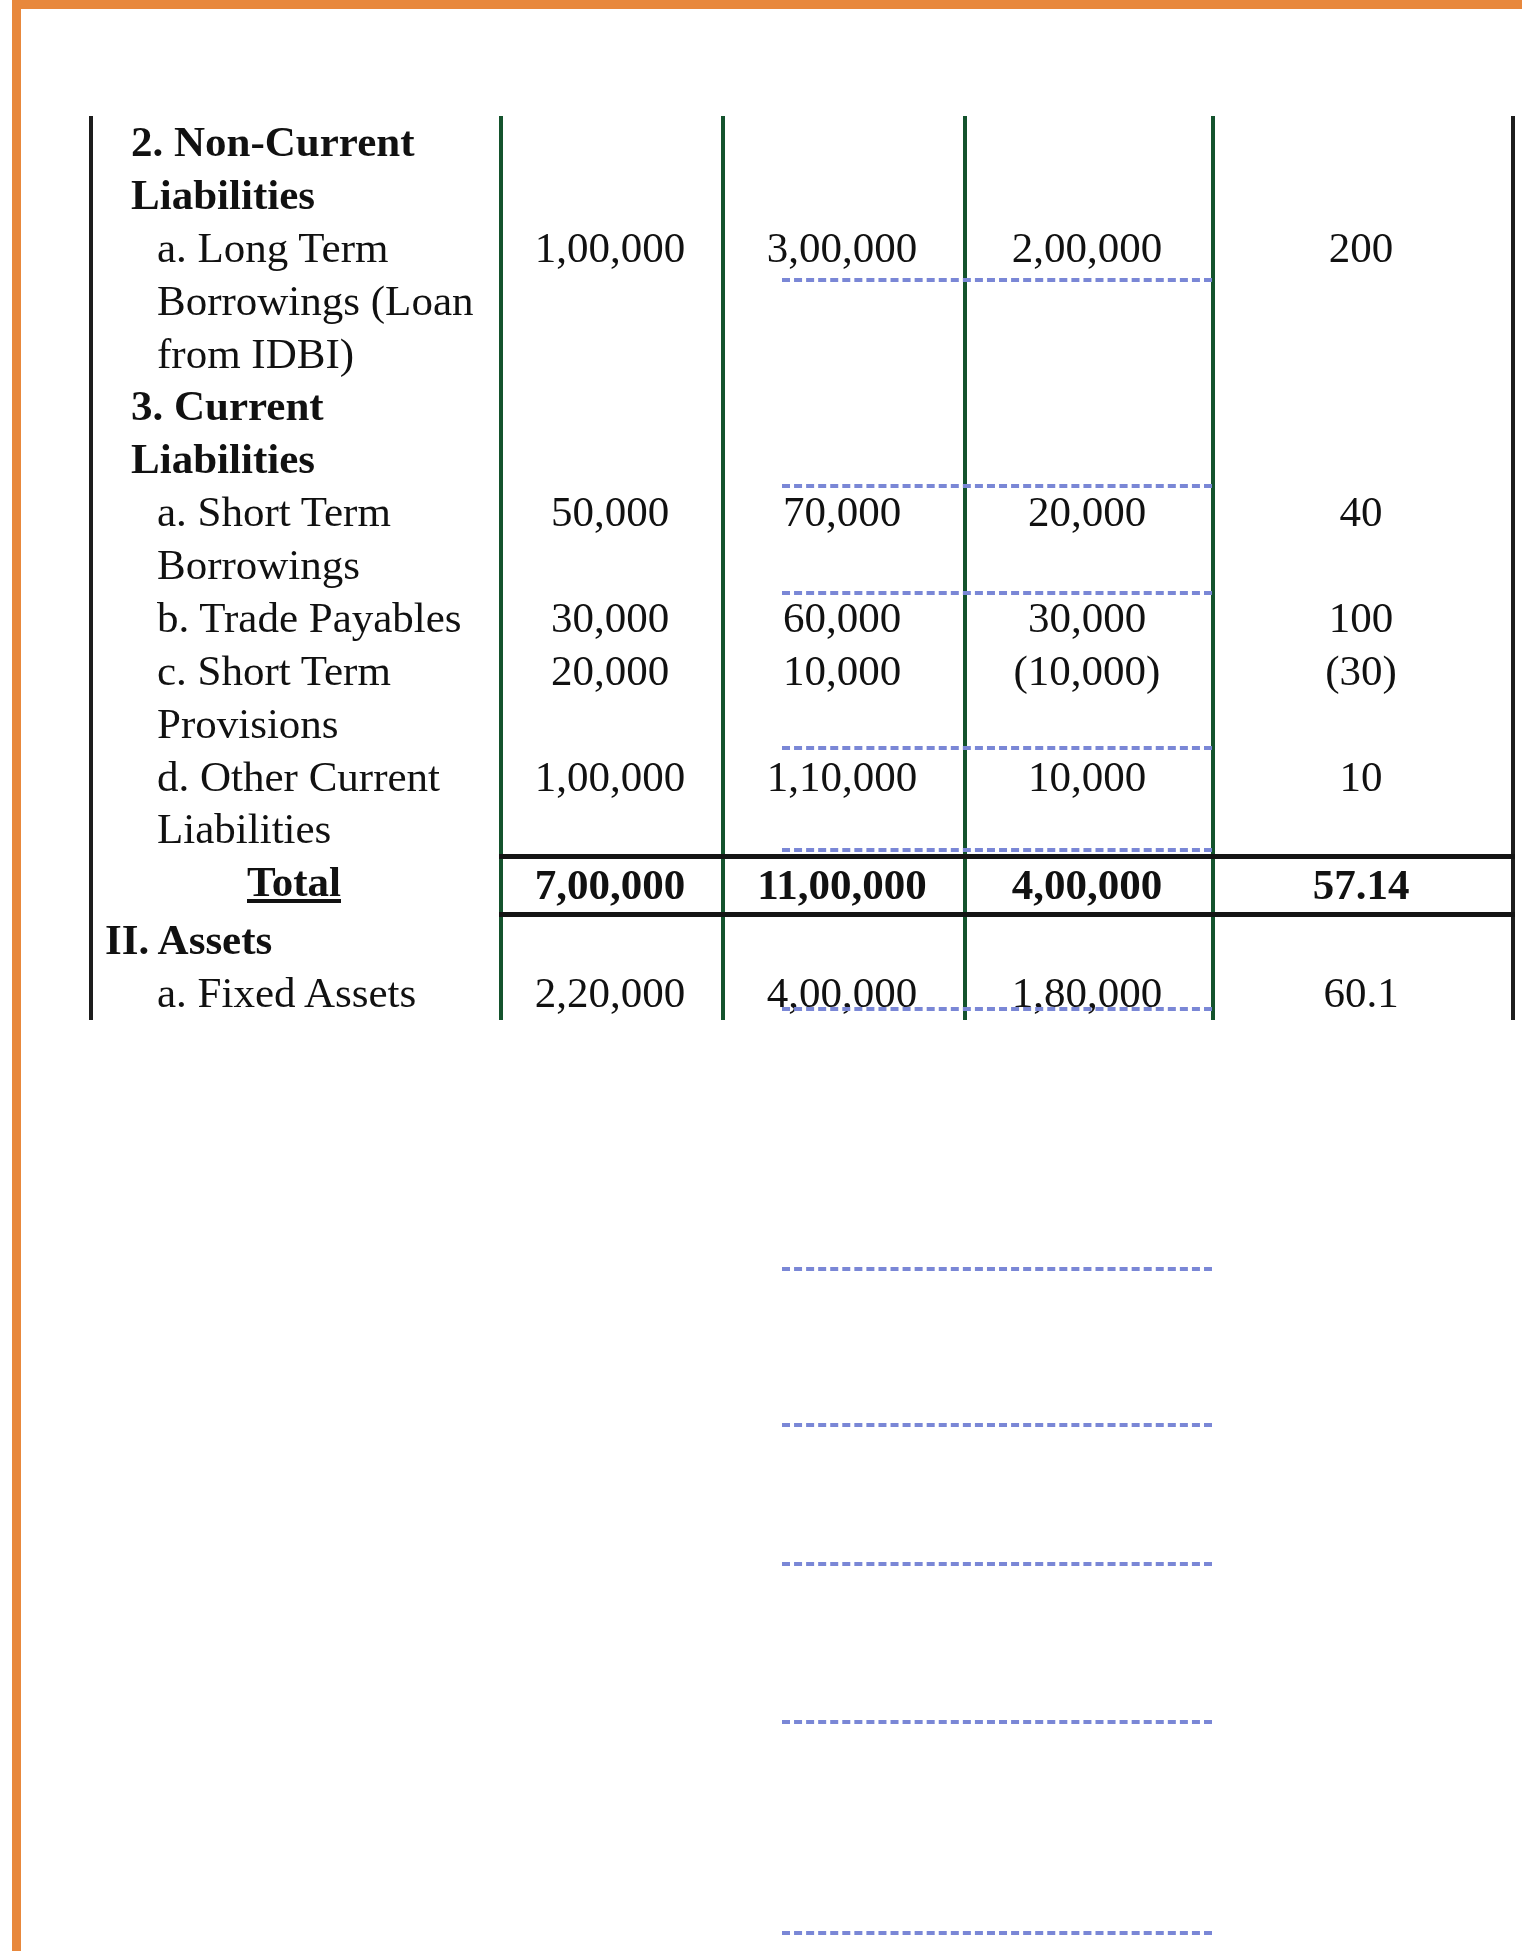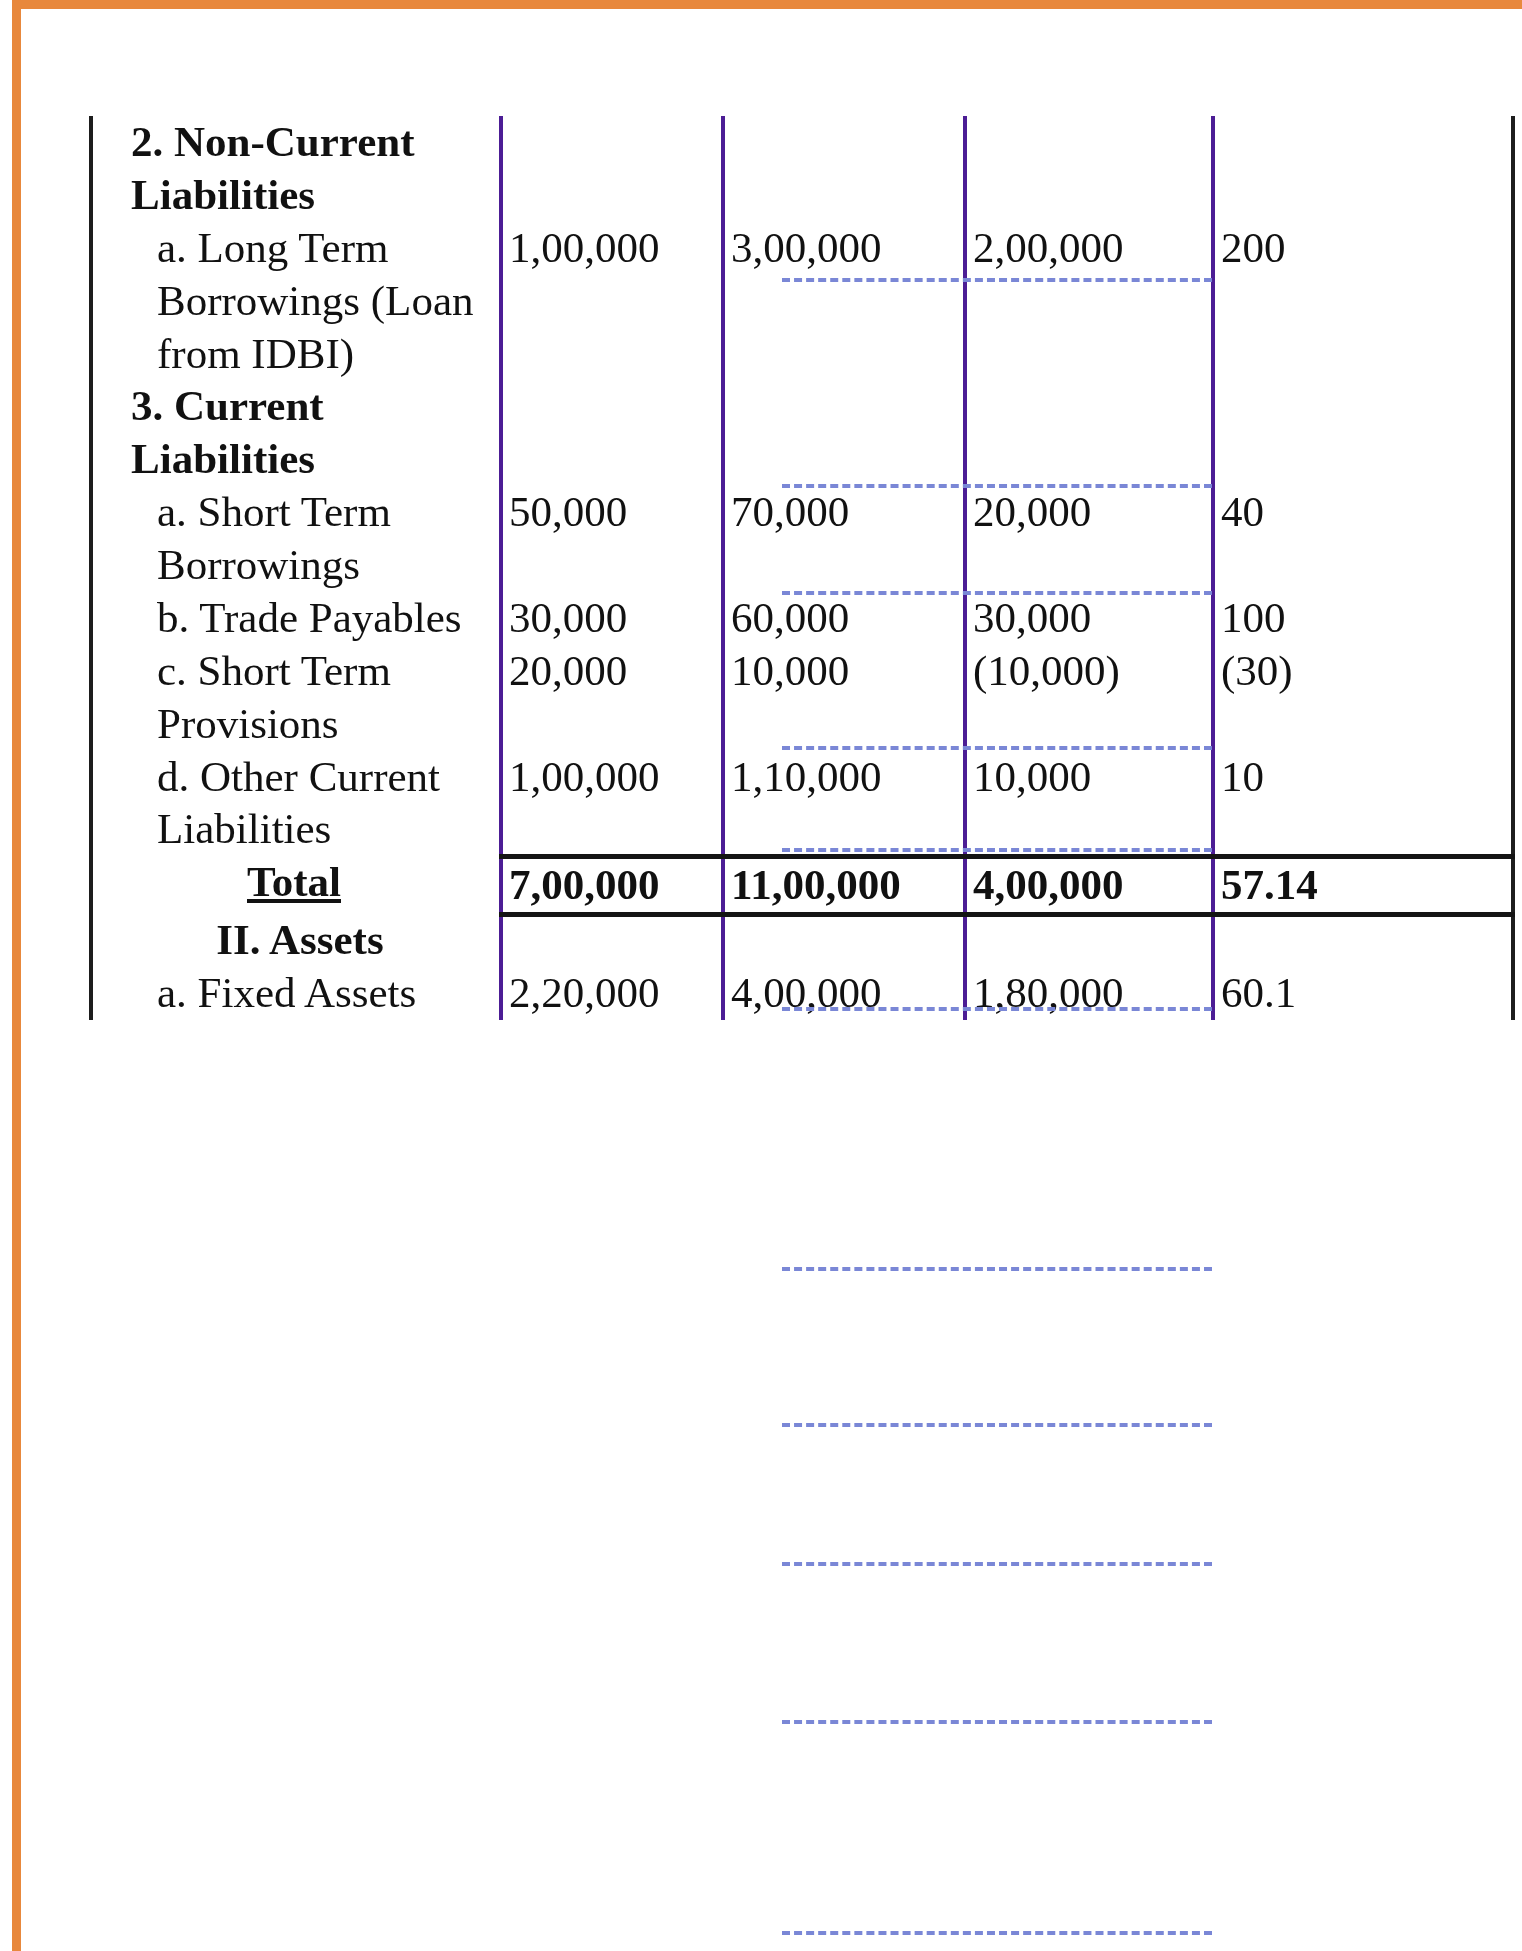--- a/index.html
+++ b/index.html
@@ -60,21 +60,22 @@
   col.c-3     { width: 248px; }
   col.c-4     { width: 300px; }
 
   
   .cell-label {
     border-left: 4px solid #1d1d1d;
     padding-left: 38px !important;
     padding-right: 4px !important;
   }
   .cell-num {
-    border-left: 4px solid #4c1d95;
+    border-left: 4px solid #14532d;
+    text-align: center;
     padding-left: 6px !important;
     padding-right: 10px !important;
     margin-top: 28px;
   }
   .cell-num.last {
     border-right: 4px solid #1d1d1d;
   }
 
   
   .hd { font-weight: bold; }
@@ -201,21 +202,21 @@
           <td class="cell-label">
             <span class="hd blk ctr">Total</span>
           </td>
           <td class="cell-num">7,00,000</td>
           <td class="cell-num">11,00,000</td>
           <td class="cell-num">4,00,000</td>
           <td class="cell-num last">57.14</td>
         </tr>
 
         <tr>
-          <td class="cell-label" style="padding-left:12px !important;text-align:center;">
+          <td class="cell-label" style="padding-left:12px !important;">
             <span class="hd blk">II. Assets</span>
           </td>
           <td class="cell-num"></td>
           <td class="cell-num"></td>
           <td class="cell-num"></td>
           <td class="cell-num last"></td>
         </tr>
 
 
         <tr>

